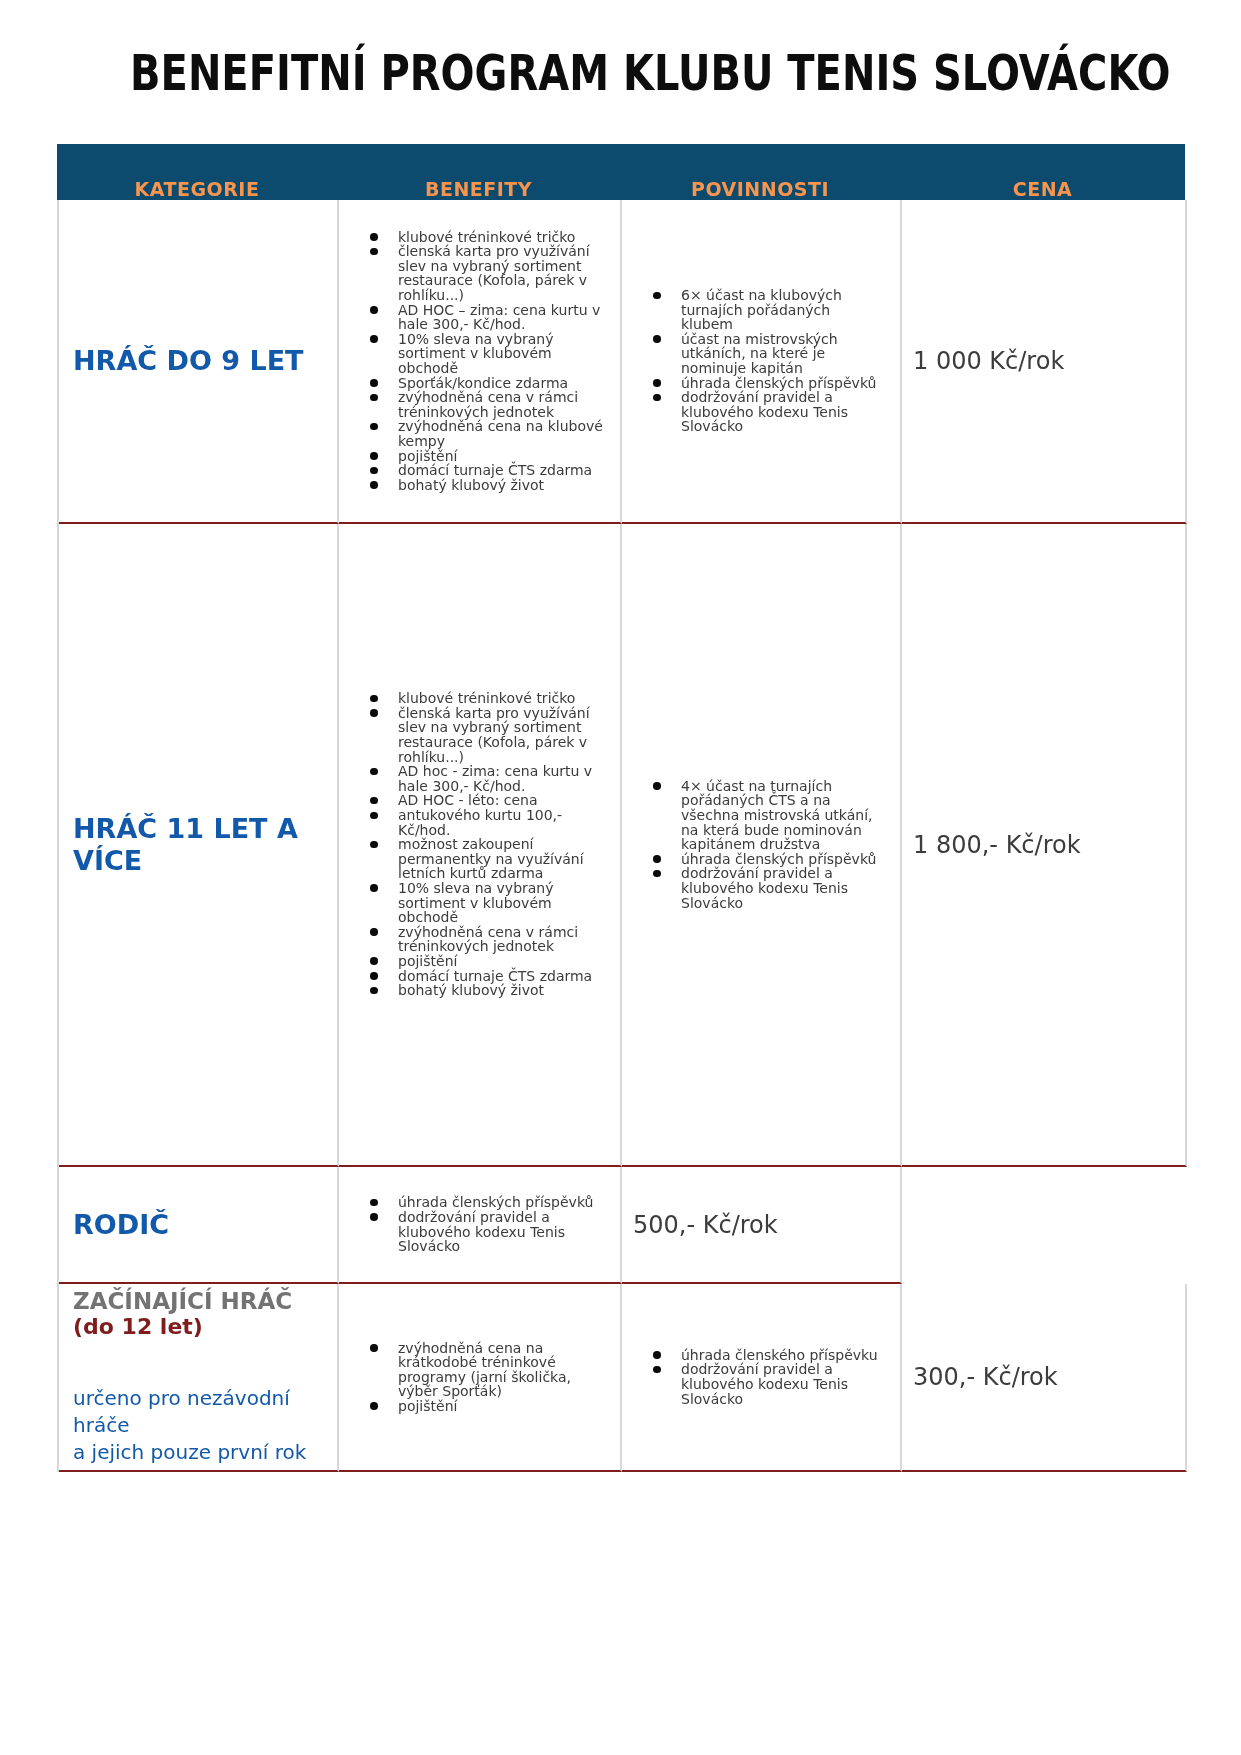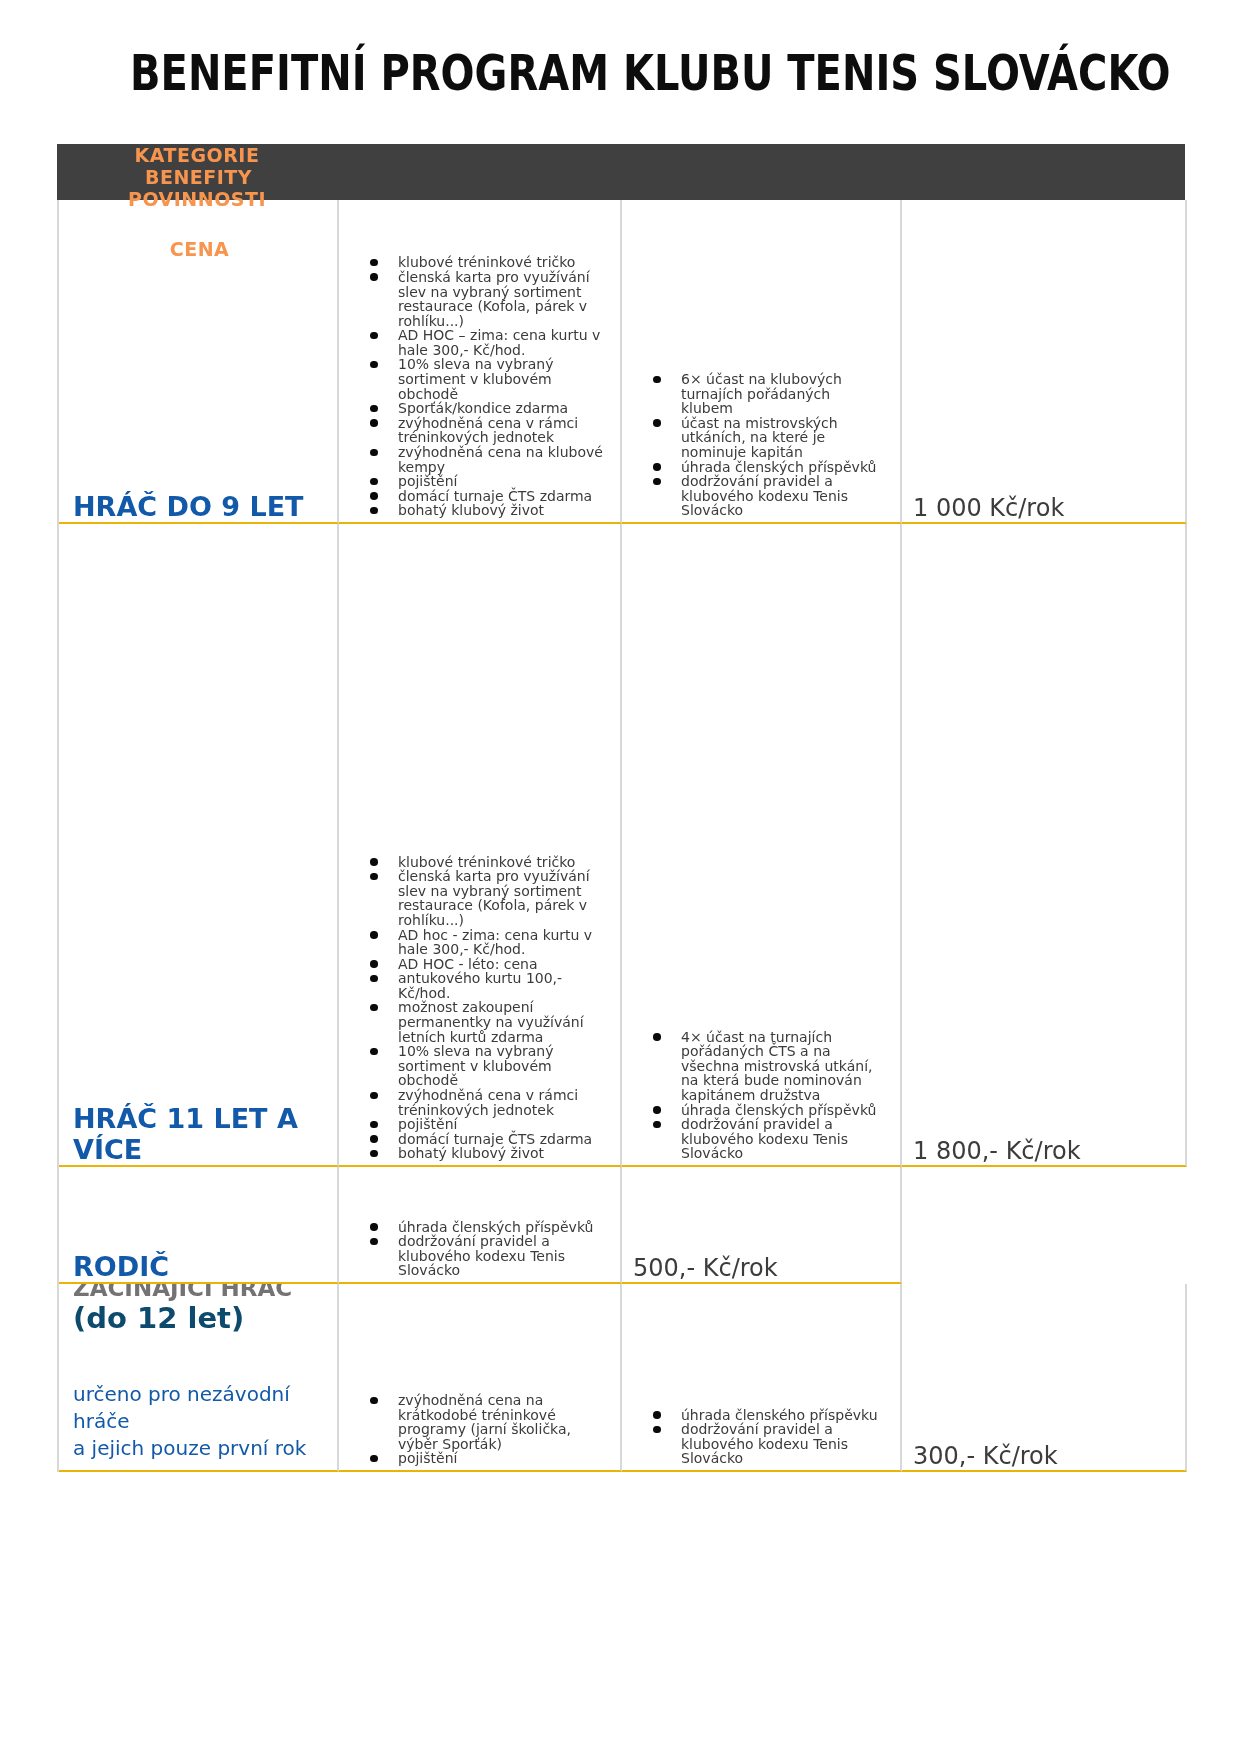--- a/index.html
+++ b/index.html
@@ -16,50 +16,49 @@
     font-weight:700;
     font-size:50px;
     color:#0d0d0d;
     white-space:nowrap;
     transform:scaleX(0.80);
     transform-origin:center;
     letter-spacing:0px;
   }
   .table { margin:38px 0 0 57px; width:1128px; }
   .thead {
-    display:flex; height:56px; background:#404040;
-    align-items:flex-start;
-    flex-direction:column;
+    display:flex; height:56px; background:#0c4a6e;
+    align-items:flex-end;
   }
   .th {
     font-weight:700; font-size:19px; color:#f7944d;
     text-align:center; letter-spacing:0.5px;
   }
   .c1 { width:280px; } .c2 { width:283px; } .c3 { width:280px; } .c4 { width:285px;margin-top:28px; }
   .row {
     display:grid; grid-template-columns:280px 283px 280px 285px;
     border-left:2px solid #d8d8d8;
   }
   .row.r1 { height:324px; }
   .row.r2 { height:643px; }
   .row.r3 { height:117px; }
   .row.r4 { height:188px; }
   .cell {
     border-right:2px solid #d8d8d8;
-    border-bottom:2px solid #eab308;
-    display:flex; align-items:flex-end;
+    border-bottom:2px solid #7f1d1d;
+    display:flex; align-items:center;
     overflow:hidden;
   }
   .cat-cell { padding-left:14px; }
   .cat {
     color:#1259a9; font-weight:700; font-size:27px; line-height:1.15;
   }
   .cat-block { display:block; padding:8px 10px 8px 14px; width:100%; }
   .cat-title { color:#737373; font-weight:700; font-size:23px; }
-  .cat-sub   { color:#0c4a6e; font-weight:700; font-size:29px; }
+  .cat-sub   { color:#7f1d1d; font-weight:700; font-size:22px; }
   .cat-note  { color:#1259a9; font-size:20px; margin-top:46px; line-height:27px; }
   ul.blist {
     list-style:none; margin:0; padding:4px 16px 4px 30px; width:100%;
     font-size:14px; line-height:14.6px; color:#3b3b3b;
   }
   ul.blist li { position:relative; padding-left:29px; }
   ul.blist li::before {
     content:""; position:absolute; left:1px; top:3.5px;
     width:7.5px; height:7.5px; border-radius:50%; background:#0a0a0a;
   }

